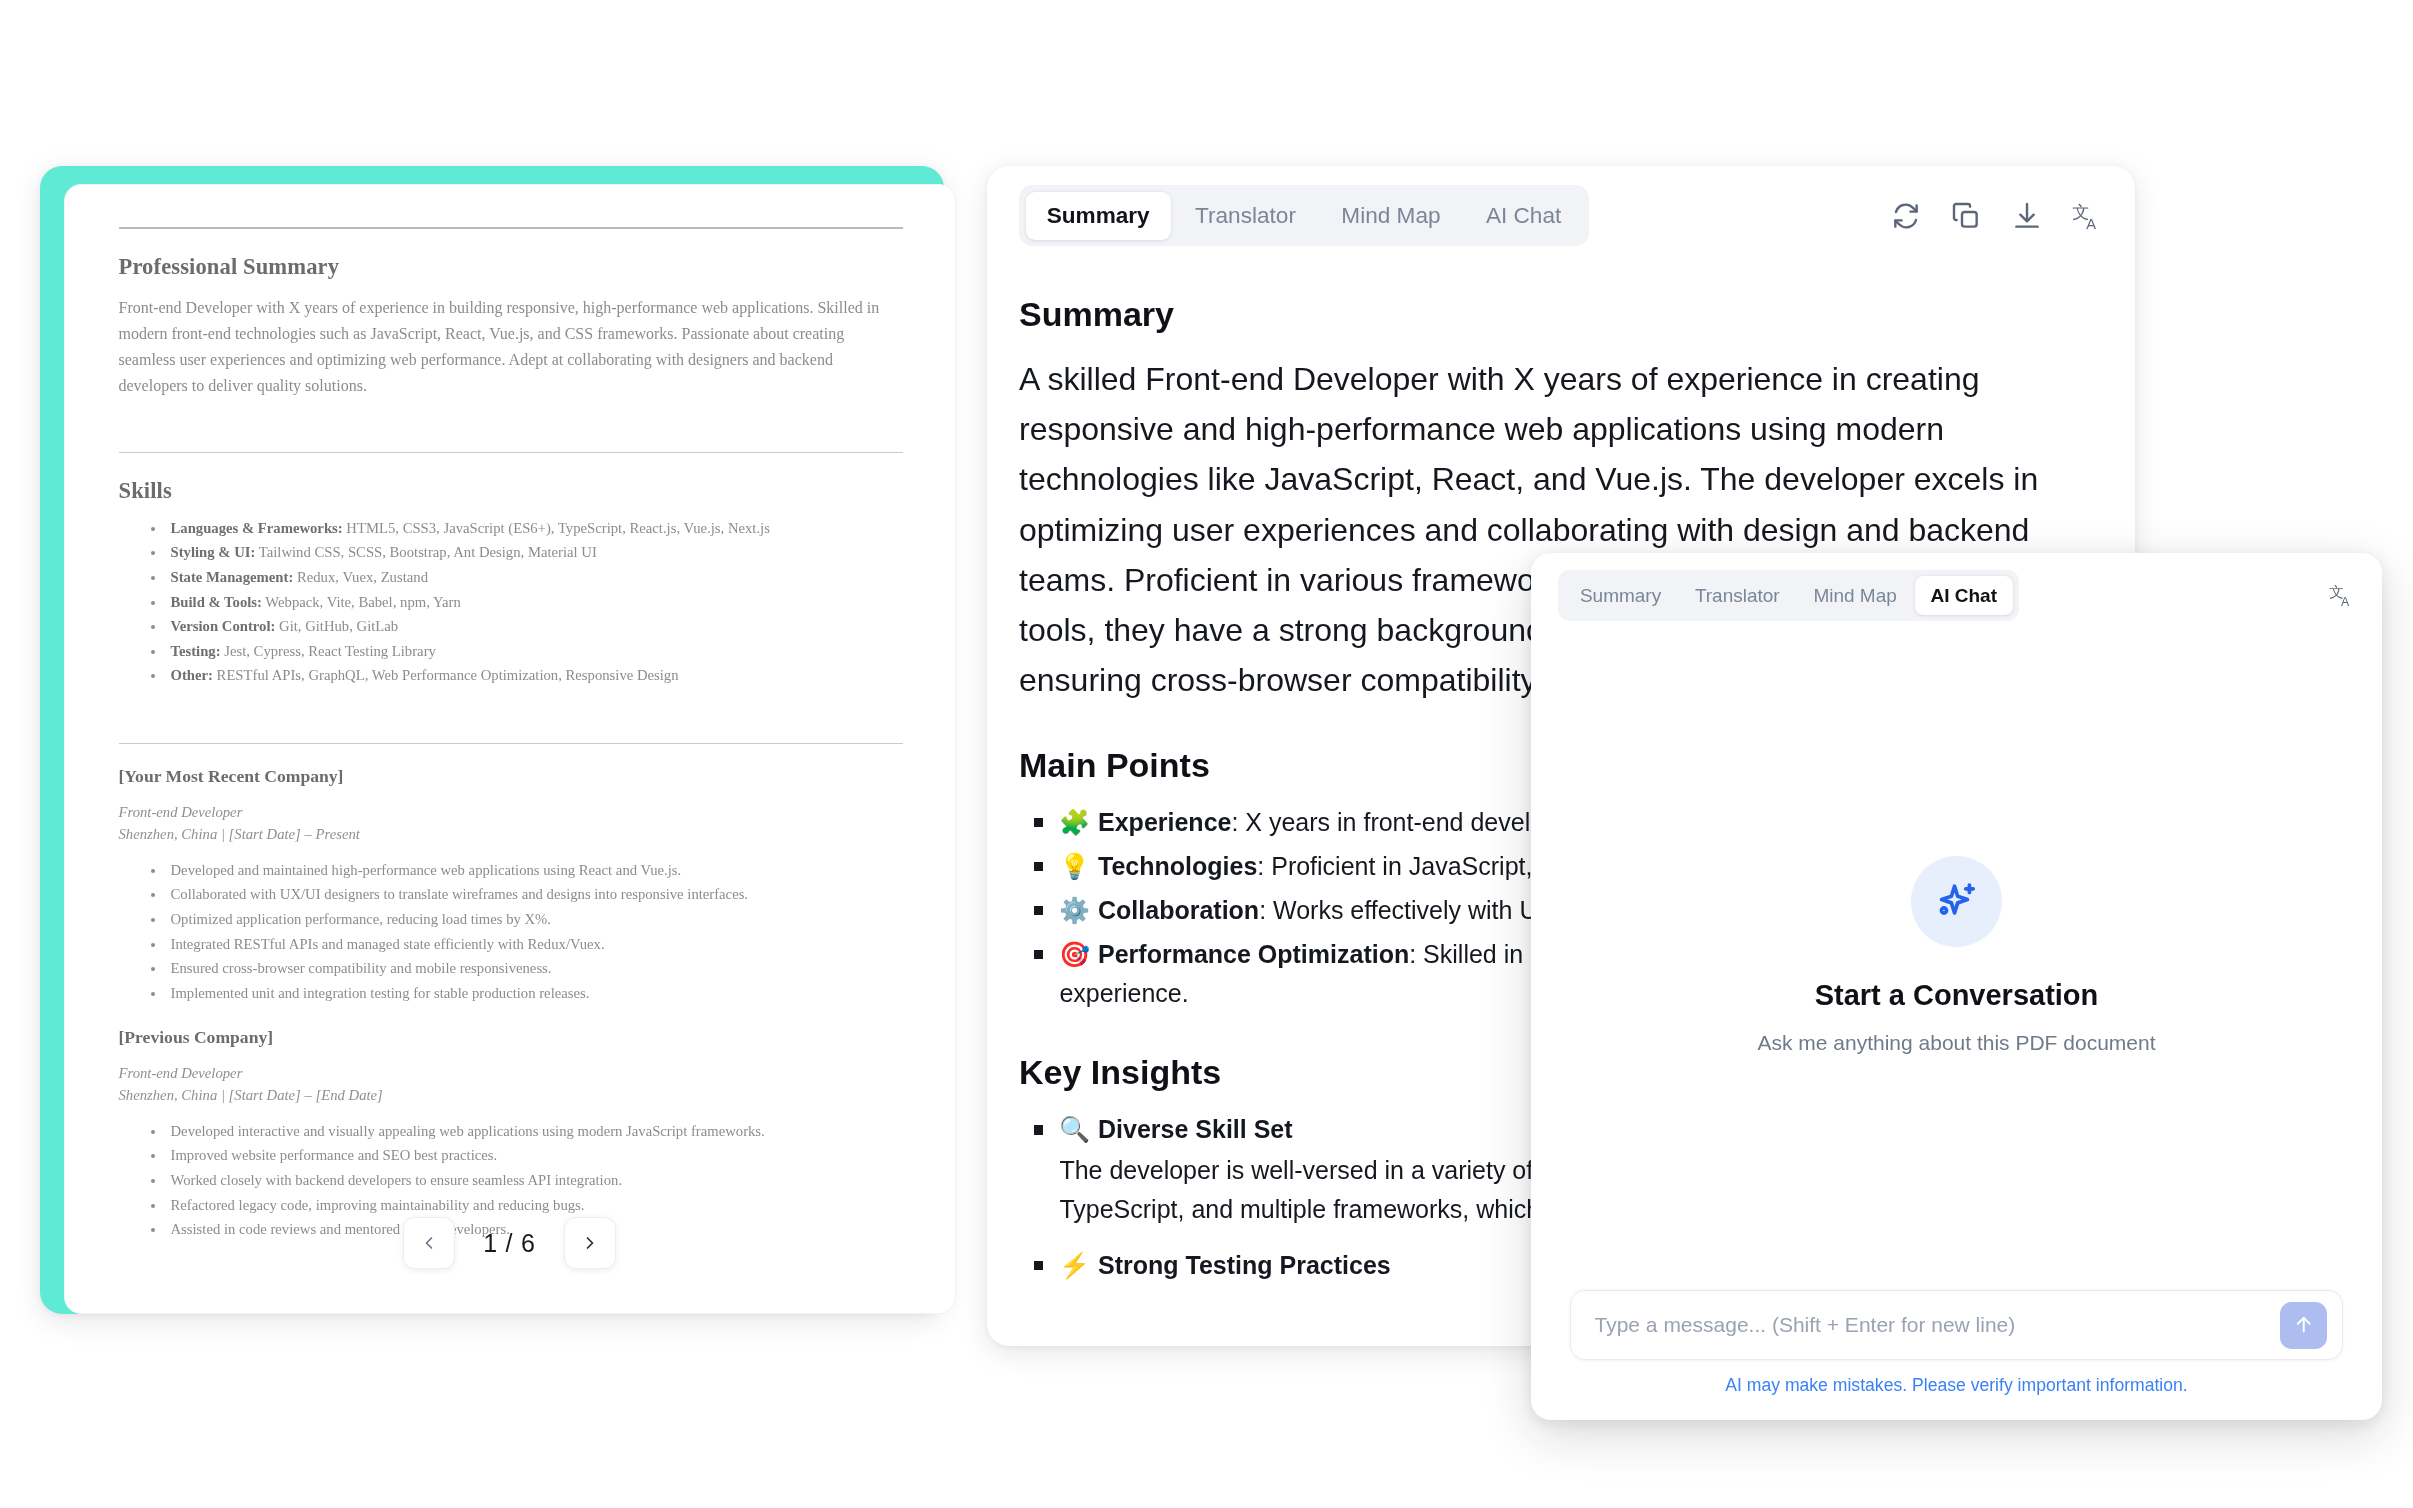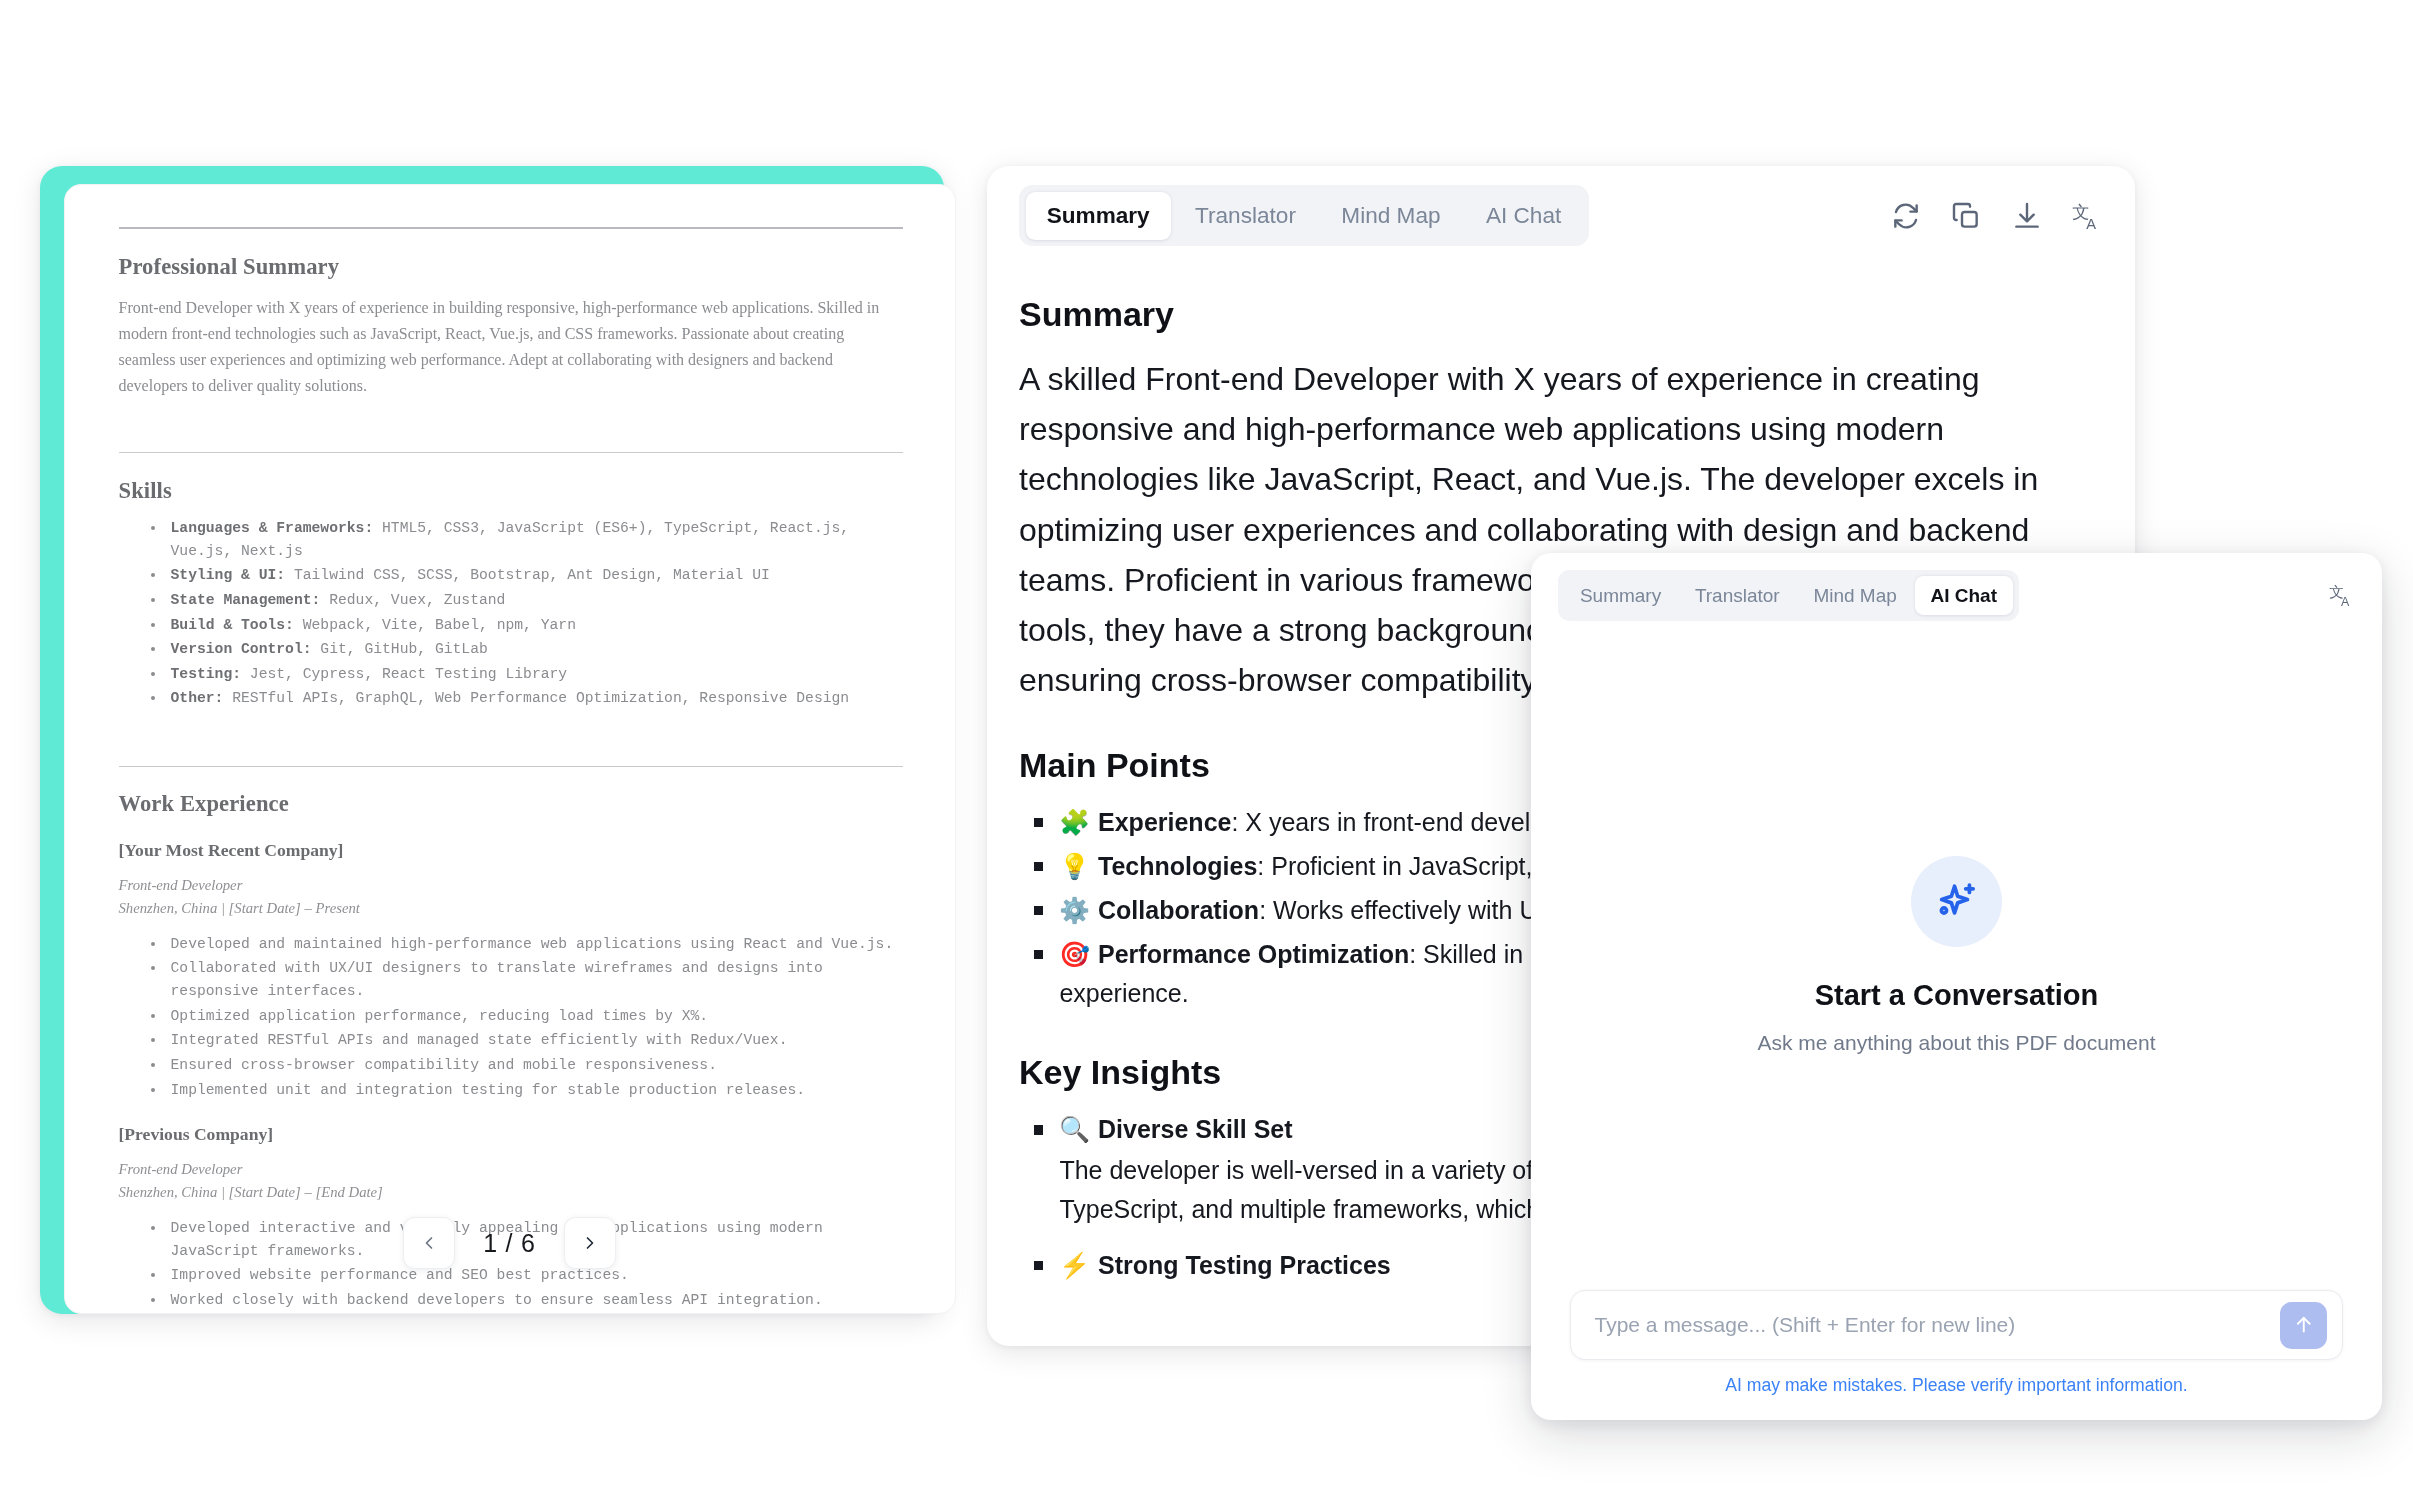--- a/index.html
+++ b/index.html
@@ -35,21 +35,21 @@
     font-weight: bold; font-size: 22.6px; color: #6b6c70;
     letter-spacing: 0.1px; margin-top: 25px;
   }
   .doc-p {
     font-family: "Liberation Serif", serif;
     font-size: 16px; line-height: 1.62; color: #8b8c90;
     margin-top: 15px;
   }
   .doc-ul { margin-top: 12.6px; padding-left: 47px; }
   .doc-ul li {
-    font-family: Liberation Mono, monospace;
+    font-family: Liberation Serif, serif;
     font-size: 14.7px; line-height: 1.56; color: #8b8c90;
     list-style: disc; padding-left: 5px; margin-bottom: 1.7px;
   }
   .doc-ul li b { color: #6e6f73; font-weight: bold; }
   .doc-h3 {
     font-family: "Liberation Serif", serif;
     font-weight: bold; font-size: 17.6px; color: #6b6c70; margin-top: 22.6px;
   }
   .doc-meta {
     font-family: "Liberation Serif", serif;
@@ -202,21 +202,20 @@
           <li><b>State Management:</b><span> Redux, Vuex, Zustand</span></li>
           <li><b>Build &amp; Tools:</b><span> Webpack, Vite, Babel, npm, Yarn</span></li>
           <li><b>Version Control:</b><span> Git, GitHub, GitLab</span></li>
           <li><b>Testing:</b><span> Jest, Cypress, React Testing Library</span></li>
           <li><b>Other:</b><span> RESTful APIs, GraphQL, Web Performance Optimization, Responsive Design</span></li>
         </ul>
 
         <div class="sec-gap"></div>
         <div class="doc-rule thin"></div>
 
-        <div class="doc-h2">Work Experience</div>
 
         <div class="doc-h3">[Your Most Recent Company]</div>
         <div class="doc-meta">
           <span>Front-end Developer</span><br>
           <span>Shenzhen, China | [Start Date] – Present</span>
         </div>
         <ul class="doc-ul">
           <li>Developed and maintained high-performance web applications using React and Vue.js.</li>
           <li>Collaborated with UX/UI designers to translate wireframes and designs into responsive interfaces.</li>
           <li>Optimized application performance, reducing load times by X%.</li>

